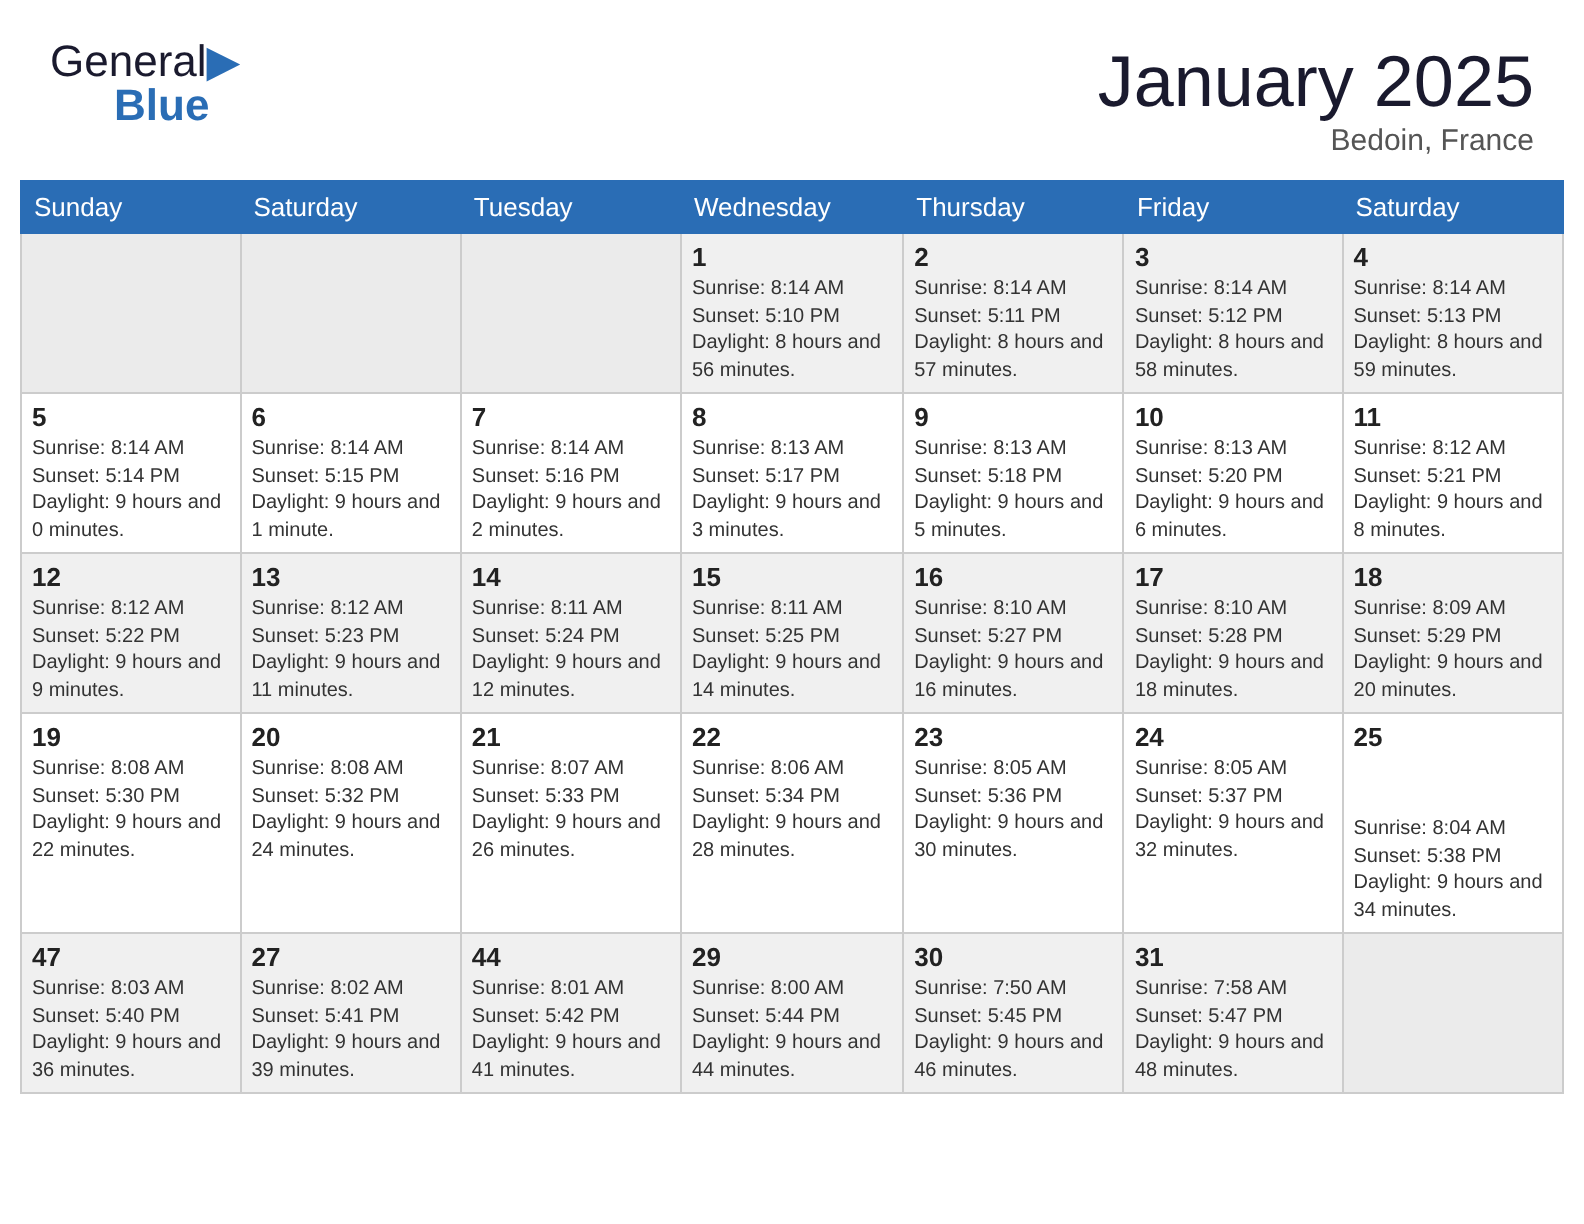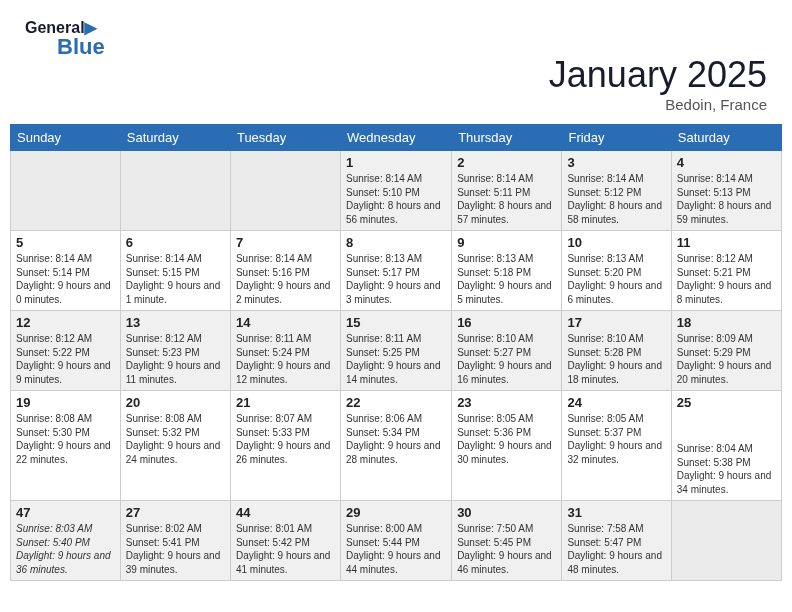--- a/index.html
+++ b/index.html
@@ -14,36 +14,35 @@
       display: flex;
       justify-content: space-between;
       align-items: flex-start;
       padding: 10px 15px 5px 15px;
     }
     .logo {
       display: flex;
       flex-direction: column;
     }
     .logo-text {
-      font-size: 16px;
-      font-weight: bold;
+      font-size: 22px;
+      font-weight: normal;
       color: #1a1a2e;
       line-height: 1;
     }
     .logo-text span {
       color: #2a6db5;
     }
     .title-block {
       text-align: right;
     }
     .month-title {
       font-size: 36px;
       font-weight: normal;
       color: #1a1a2e;
-      margin-top: 34px;
     }
     .location {
       font-size: 15px;
       color: #555;
     }
     .calendar {
       width: 100%;
       border-collapse: collapse;
       margin-top: 6px;
       padding-left: 36px;
@@ -278,21 +277,21 @@
         <td>
           <div class="day-number">25</div>
           <div class="day-info" style="white-space: pre-line; margin-top: 32px;">Sunrise: 8:04 AM
 Sunset: 5:38 PM
 Daylight: 9 hours and 34 minutes.</div>
         </td>
       </tr>
       <tr class="row-shade">
         <td>
           <div class="day-number">47</div>
-          <div class="day-info" style="white-space: pre-line; font-style: italic;">Sunrise: 8:03 AM
+          <div class="day-info" style="white-space: pre-line;">Sunrise: 8:03 AM
 Sunset: 5:40 PM
 Daylight: 9 hours and 36 minutes.</div>
         </td>
         <td>
           <div class="day-number">27</div>
           <div class="day-info" style="white-space: pre-line;">Sunrise: 8:02 AM
 Sunset: 5:41 PM
 Daylight: 9 hours and 39 minutes.</div>
         </td>
         <td>

